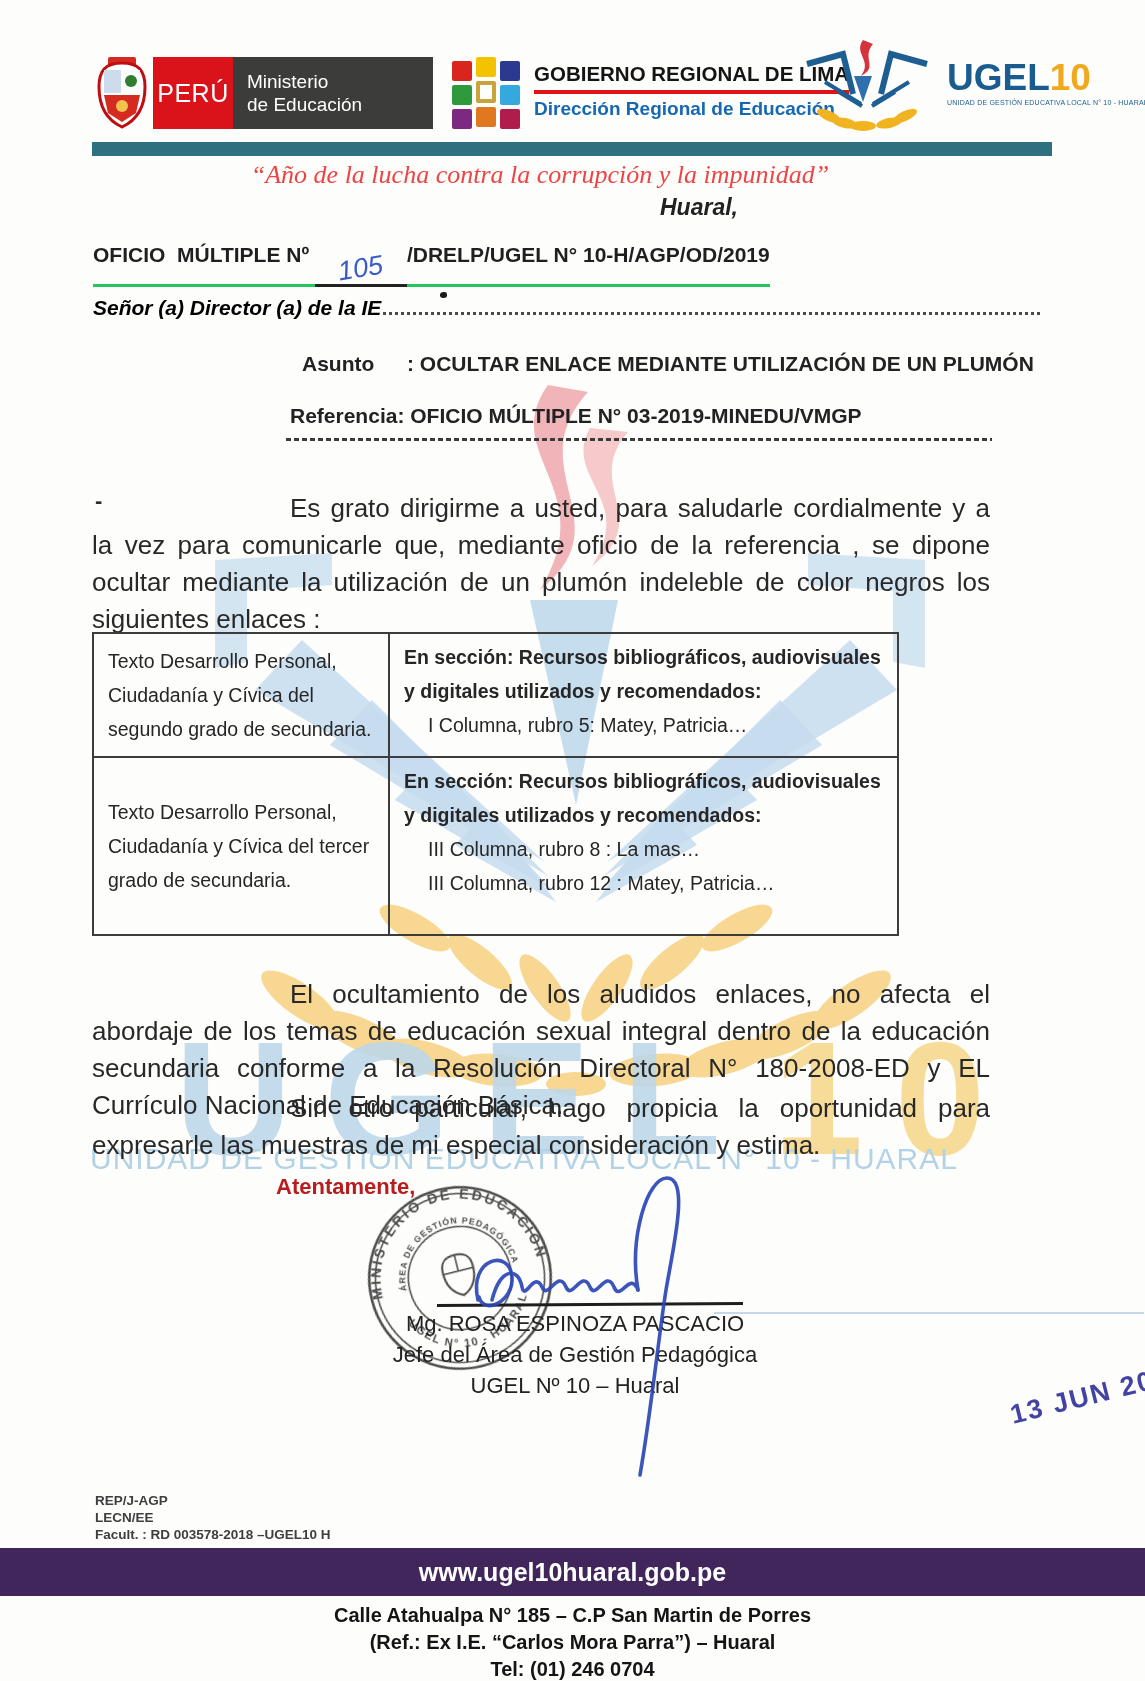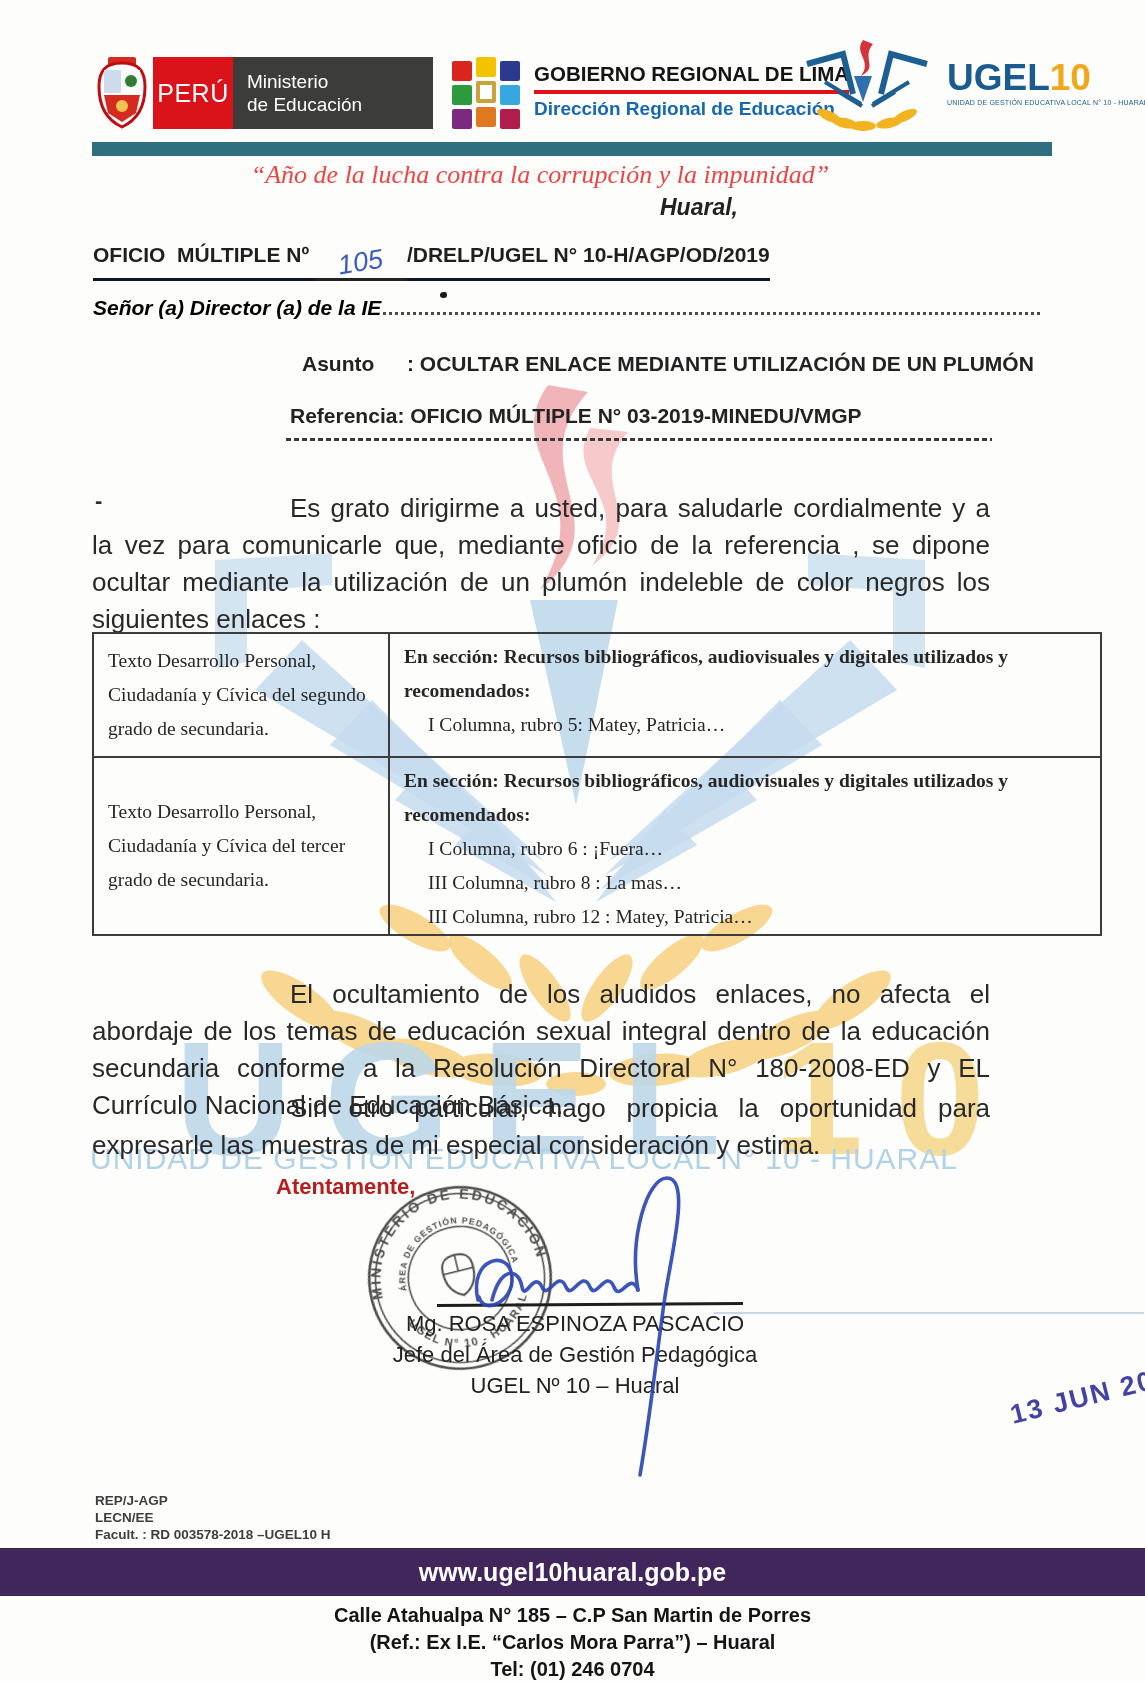--- a/index.html
+++ b/index.html
@@ -31,43 +31,43 @@
   .ugel-sub{font-size:7px;color:#1a5c90;margin-top:3px;letter-spacing:.2px;white-space:nowrap;}
   .teal-bar{position:absolute;left:92px;top:142px;width:960px;height:14px;background:#2e6f80;z-index:1;}
   
   .motto{position:absolute;left:0;top:160px;width:1080px;text-align:center;z-index:1;
          font-family:Liberation Serif, serif;font-style:italic;font-size:26px;color:#ef4444;}
   .dateline{position:absolute;left:660px;top:194px;z-index:1;white-space:nowrap;}
   .dateline .place{font-style:italic;font-weight:bold;font-size:23px;color:#222;}
   .dateline .stamp{font-weight:bold;font-size:27px;color:#232394;letter-spacing:2px;margin-left:6px;}
   .oficio{position:absolute;left:93px;top:243px;z-index:1;display:flex;align-items:flex-end;
           font-weight:bold;font-size:21px;color:#1f1f1f;}
-  .oficio .seg{border-bottom:3px solid #0f172a;padding-bottom:11px;white-space:pre;}
+  .oficio .seg{border-bottom:3px solid #22c55e;padding-bottom:17px;white-space:pre;}
   .oficio .numbox{border-bottom:3px solid #222;width:92px;text-align:center;padding-bottom:0;}
   .oficio .hand{display:inline-block;transform:rotate(-9deg);color:#3b5bc4;font-style:italic;
                 font-size:27px;font-weight:400;}
   .senor{position:absolute;left:93px;top:296px;right:105px;z-index:1;display:flex;align-items:baseline;
          font-weight:bold;font-style:italic;font-size:21px;color:#000000;}
   .senor .leader{flex:1;border-bottom:3px dotted #4a4a4a;margin:0 0 3px 2px;height:1px;}
   .ink-mark{position:absolute;left:440px;top:292px;width:7px;height:6px;background:#1a1a1a;
             border-radius:60% 40% 50% 50%;z-index:1;}
   .asunto{position:absolute;left:290px;top:352px;z-index:1;font-weight:bold;font-size:21px;color:#222;white-space:nowrap;}
   .asunto .lbl{display:inline-block;width:105px;margin-left:12px;}
   .referencia{position:absolute;left:290px;top:404px;z-index:1;font-weight:bold;font-size:21px;color:#222;white-space:nowrap;text-align:right;}
   .dash-sep{position:absolute;left:286px;top:438px;width:706px;height:3px;z-index:1;
             background:repeating-linear-gradient(90deg,#3a3a3a 0 5px,transparent 5px 8px);}
   .margin-dash{position:absolute;left:95px;top:488px;z-index:1;font-size:22px;font-weight:bold;}
   .par{position:absolute;left:92px;width:898px;z-index:1;font-size:26px;line-height:37px;
        text-align:justify;color:#282828;}
   .p1{top:490px;text-indent:198px;}
   .p2{top:976px;text-indent:198px;}
   .p3{top:1090px;text-indent:198px;}
   
-  .tbl{position:absolute;left:92px;top:632px;width:1010px;z-index:1;border:2px solid #3c3c3c;
-       display:grid;grid-template-columns:296px 1fr;grid-template-rows:124px 176px;box-sizing:border-box;font-family:Liberation Serif, serif;}
+  .tbl{position:absolute;left:92px;top:632px;width:807px;z-index:1;border:2px solid #3c3c3c;
+       display:grid;grid-template-columns:296px 1fr;grid-template-rows:124px 176px;box-sizing:border-box;}
   .cell{box-sizing:border-box;padding:6px 14px;font-size:19.5px;line-height:34px;color:#262626;}
   .cell.lft{border-right:2px solid #3c3c3c;display:flex;flex-direction:column;justify-content:center;}
   .cell.r1{border-bottom:2px solid #3c3c3c;}
   .cell .hdr{font-weight:bold;}
   .cell .item{padding-left:24px;}
   
   .closing{position:absolute;left:276px;top:1174px;z-index:2;font-size:22px;font-weight:bold;color:#b91c1c;}
   .stamp{position:absolute;left:362px;top:1180px;width:196px;height:196px;z-index:2;
          transform:rotate(-14deg);opacity:.85;}
   .sig-svg{position:absolute;left:430px;top:1150px;z-index:3;}
@@ -227,21 +227,20 @@
 
   <div class="tbl">
     <div class="cell lft r1">Texto Desarrollo Personal, Ciudadanía y Cívica del segundo grado de secundaria.</div>
     <div class="cell r1">
       <div class="hdr">En sección: Recursos bibliográficos, audiovisuales y digitales utilizados y recomendados:</div>
       <div class="item">I Columna, rubro 5: Matey, Patricia…</div>
     </div>
     <div class="cell lft">Texto Desarrollo Personal, Ciudadanía y Cívica del tercer grado de secundaria.</div>
     <div class="cell">
       <div class="hdr">En sección: Recursos bibliográficos, audiovisuales y digitales utilizados y recomendados:</div>
-      <div class="item">I Columna, rubro 6 : ¡Fuera…</div>
       <div class="item">III Columna, rubro 8 : La mas…</div>
       <div class="item">III Columna, rubro 12 : Matey, Patricia…</div>
     </div>
   </div>
 
   <div class="par p2">El ocultamiento de los aludidos enlaces, no afecta el abordaje de los temas de educación sexual integral dentro de la educación secundaria conforme a la Resolución Directoral N° 180-2008-ED y EL Currículo Nacional de Educación Básica.</div>
   <div class="par p3">Sin otro particular, hago propicia la oportunidad para expresarle las muestras de mi especial consideración y estima.</div>
 
   <div class="closing">Atentamente,</div>
 

